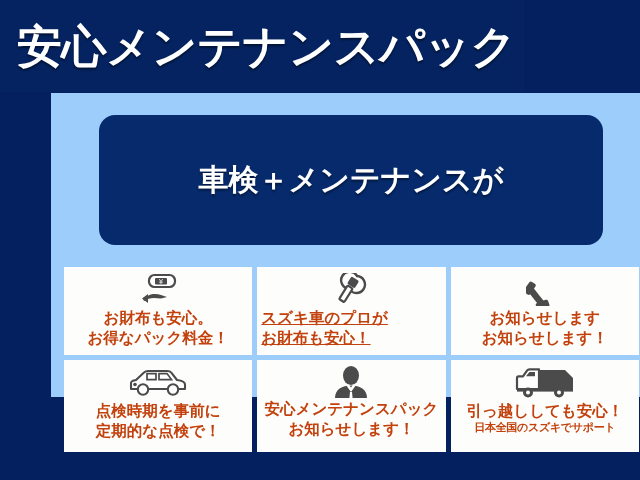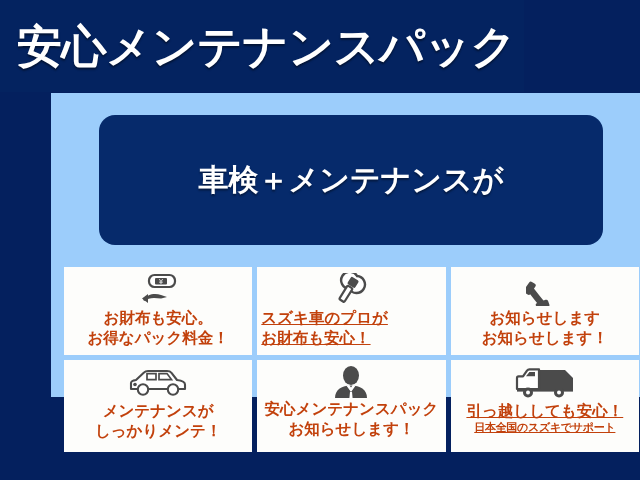--- a/index.html
+++ b/index.html
@@ -126,21 +126,21 @@
   .card-text .small {
     font-size: 11px;
     display: block;
     letter-spacing: -0.3px;
   }
   .card-text .line { display: block; }
 
   
   .card-wrench .card-icon { justify-content: center; padding-left: 4px; }
   .card-person .card-icon { height: 34px; }
-  .card-truck .card-text { line-height: 1.22; text-decoration: underline; }
+  .card-truck .card-text { line-height: 1.22; }
 </style>
 </head>
 <body>
 
 <div id="ad-root">
 
   <div class="header">
     <div class="header-title">安心メンテナンスパック</div>
   </div>
 
@@ -205,22 +205,22 @@
           <svg width="62" height="32" viewBox="0 0 62 32" fill="none">
             <path d="M4 22 L4 16 C4 14.5, 6 13.5, 9 13 L17 5.5 C18 4.5, 19.5 4, 21 4 L40 4 C42 4, 43.5 4.6, 44.5 5.8 L50 13 C55 13.6, 58 15, 58 17.5 L58 22 Z" fill="#ffffff" stroke="#4b4b4b" stroke-width="2.1" stroke-linejoin="round"></path>
             <path d="M20 12.6 L20 6.6 L29 6.6 L29 12.6 Z" fill="#ffffff" stroke="#4b4b4b" stroke-width="1.7"></path>
             <path d="M32 12.6 L32 6.6 L40 6.6 L44.5 12.6 Z" fill="#ffffff" stroke="#4b4b4b" stroke-width="1.7"></path>
             <circle cx="16" cy="22.5" r="5.2" fill="#ffffff" stroke="#4b4b4b" stroke-width="2.1"></circle>
             <circle cx="46" cy="22.5" r="5.2" fill="#ffffff" stroke="#4b4b4b" stroke-width="2.1"></circle>
             <circle cx="8" cy="17.5" r="1.8" fill="#4b4b4b"></circle>
           </svg>
         </div>
         <div class="card-text">
-          <span class="line">メンテナンスが</span>
-          <span class="line">しっかりメンテ！</span>
+          <span class="line">点検時期を事前に</span>
+          <span class="line">定期的な点検で！</span>
         </div>
       </div>
 
       <div class="card card-person">
         <div class="card-icon">
           <svg width="40" height="32" viewBox="0 0 40 32" fill="none">
             <ellipse cx="20" cy="9.5" rx="8" ry="9.5" fill="#4b4b4b"></ellipse>
             <path d="M4 32 C4 23.5, 11 19.5, 20 19.5 C29 19.5, 36 23.5, 36 32 Z" fill="#4b4b4b"></path>
             <path d="M15.5 19.8 L20 26 L24.5 19.8 L22 18.8 L20 21.5 L18 18.8 Z" fill="#ffffff"></path>
             <path d="M19 26 L21 26 L21.6 32 L18.4 32 Z" fill="#ffffff"></path>

